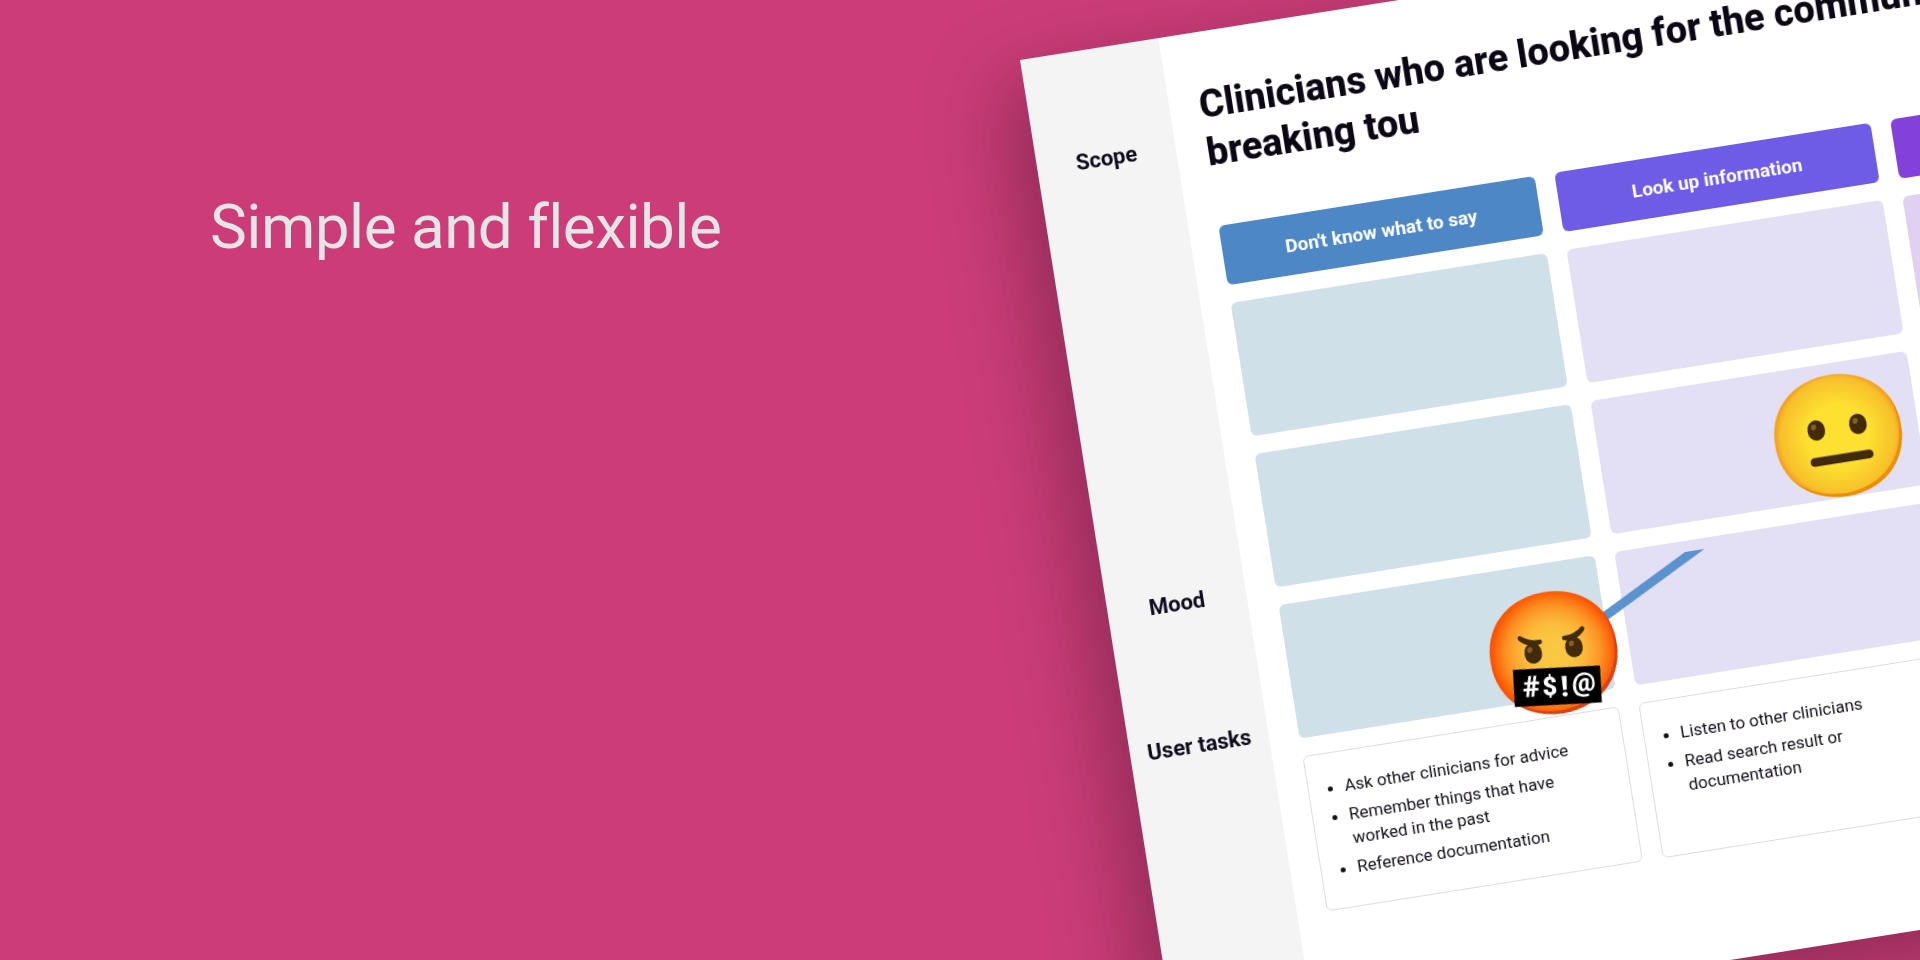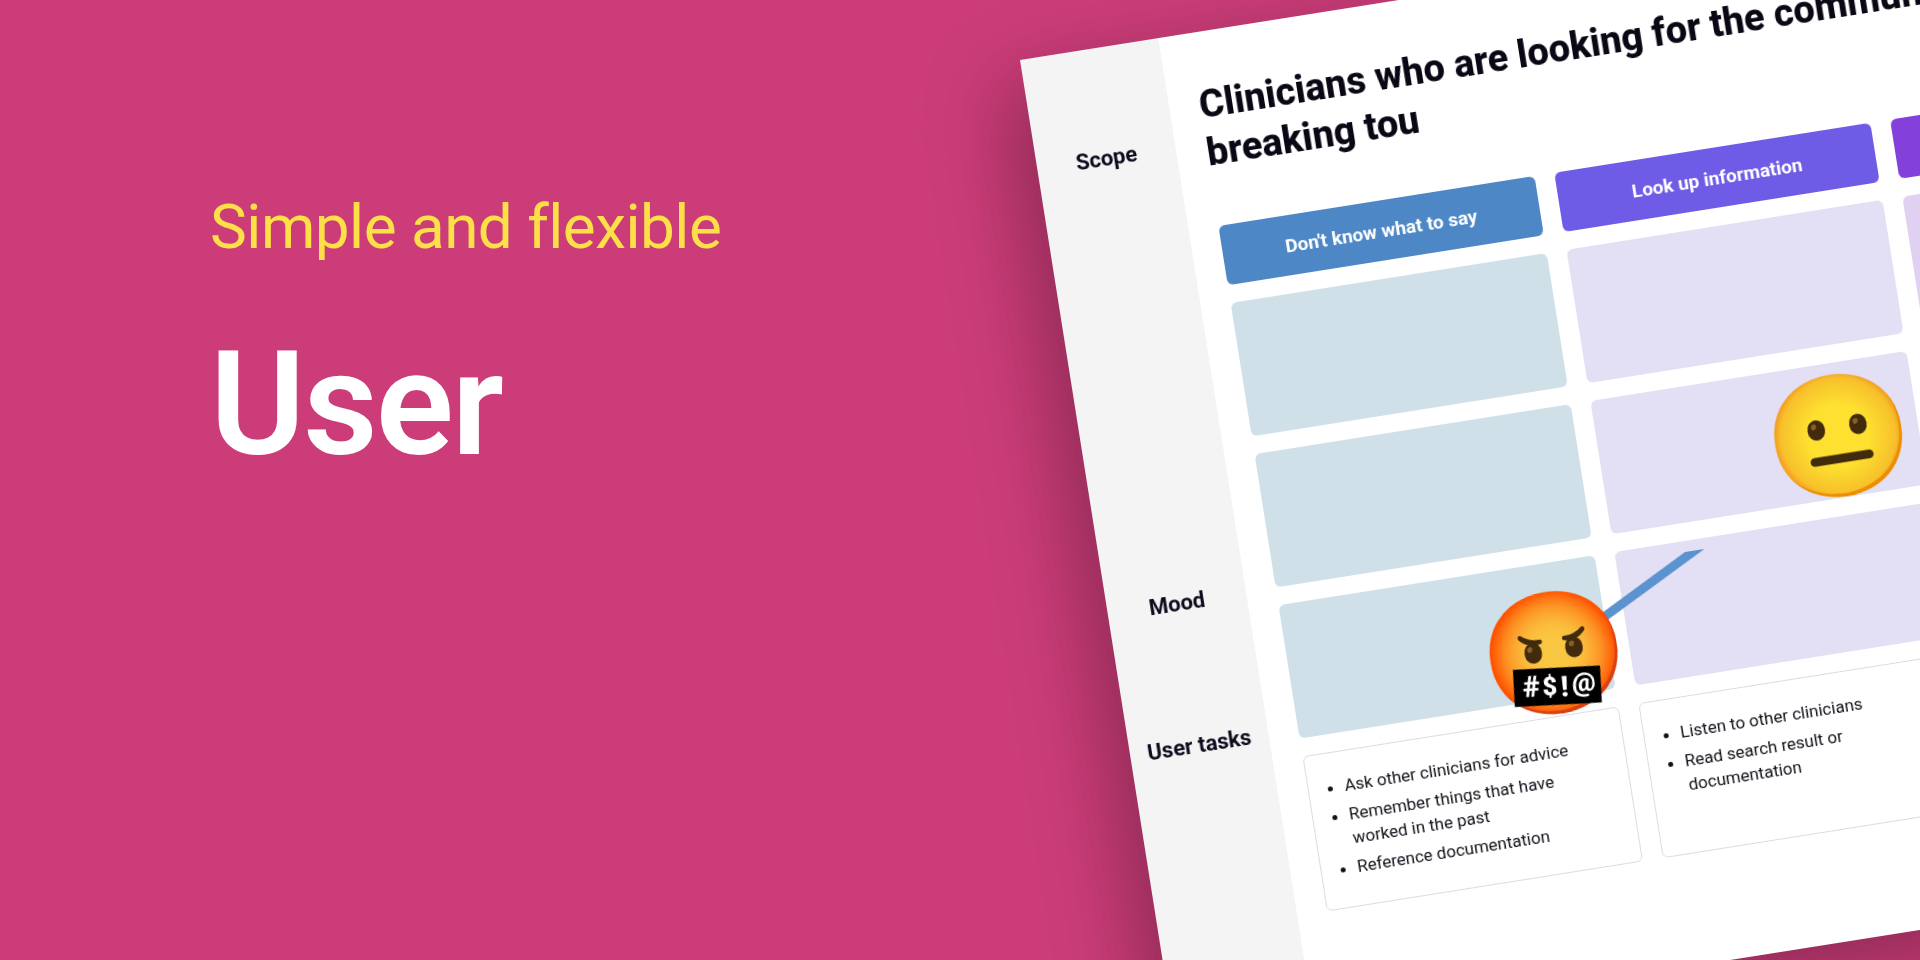--- a/index.html
+++ b/index.html
@@ -1,18 +1,18 @@
 <!DOCTYPE html>
 <html><head>
 <meta charset="utf-8">
 <style>
 *{margin:0;padding:0;box-sizing:border-box}
 body{width:1920px;height:960px;background:#CB3C78;overflow:hidden;font-family:-apple-system,BlinkMacSystemFont,'Segoe UI',Roboto,Helvetica,Arial,sans-serif;position:relative}
 .left{position:absolute;left:210px;top:190px;color:#FFF}
-.subtitle{font-size:62px;font-weight:400;color:#fde047;letter-spacing:-0.5px}
+.subtitle{font-size:62px;font-weight:400;color:#e5e5e5;letter-spacing:-0.5px}
 .title{font-size:145px;font-weight:600;line-height:1.05;margin-top:65px;letter-spacing:-2px}
 .card-wrap{position:absolute;left:1020px;top:60px;transform:rotate(-9deg);transform-origin:top left;filter:drop-shadow(-20px 25px 40px rgba(0,0,0,0.3))}
 .card{width:1200px;height:1000px;background:#FFF;border-radius:6px;display:flex}
 .sidebar{width:160px;background:#F4F4F5;display:flex;flex-direction:column;padding:60px 0}
 .side-label{font-size:22px;font-weight:700;color:#0F0B1D;text-align:center;padding:18px 8px}
 .side-scope{margin-top:20px}
 .side-mood{margin-top:390px}
 .side-tasks{margin-top:82px}
 .main{flex:1;padding:50px 30px;position:relative}
 .scope-text{font-size:38px;font-weight:800;color:#0B0714;line-height:1.25}
@@ -37,21 +37,21 @@
 .tcol{width:320px;border:1px solid #DADCE0;border-radius:6px;padding:22px 22px 22px 36px}
 .tcol ul{list-style:disc;font-size:17px;line-height:1.45;color:#141019}
 .tcol li{margin-bottom:4px}
 </style>
 </head>
 <body>
 
 <div class="left">
   <div class="subtitle">Simple and flexible</div>
   <div class="title">
-    <span>User</span><br>
+    <br>
     <br>
   </div>
 </div>
 
 <div class="card-wrap">
   <div class="card">
     <div class="sidebar">
       <div class="side-label side-scope">Scope</div>
       <div class="side-label side-mood">Mood</div>
       <div class="side-label side-tasks">User tasks</div>

